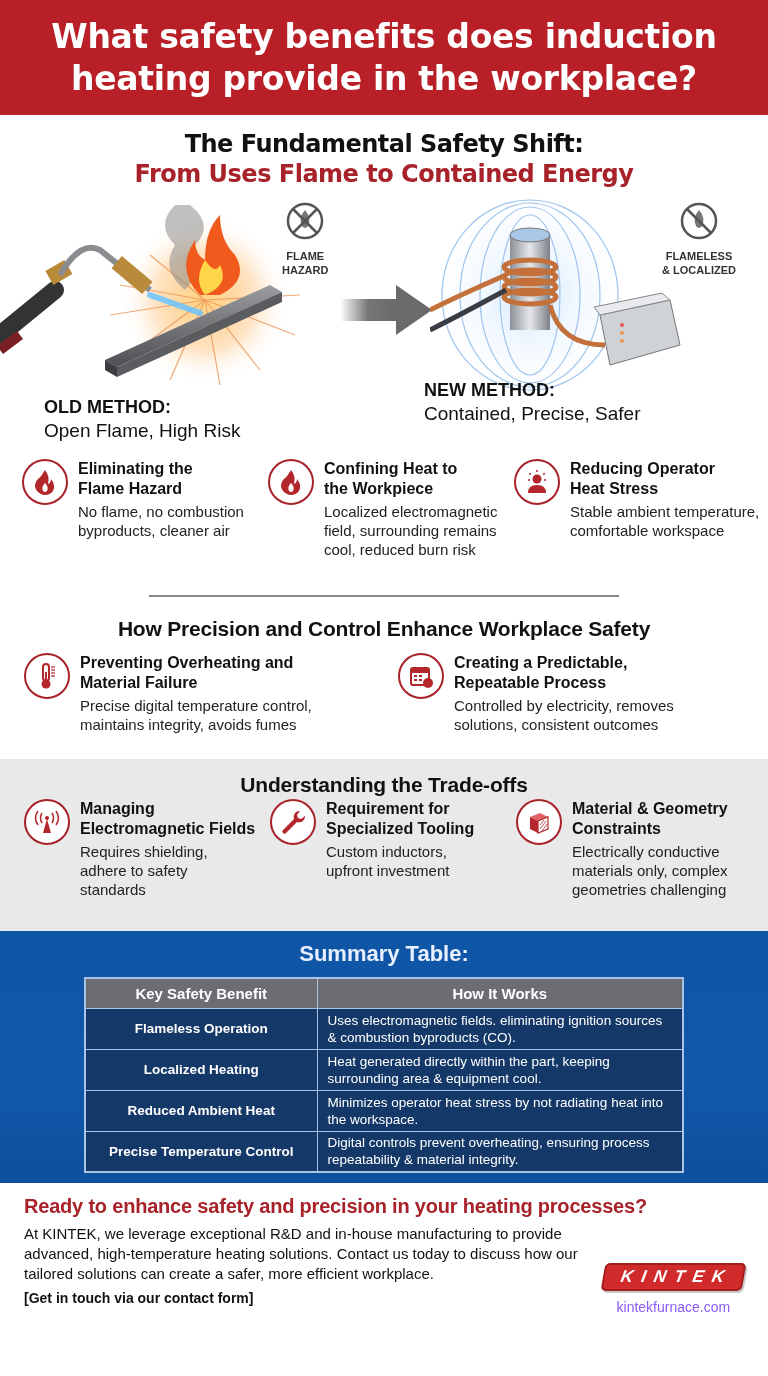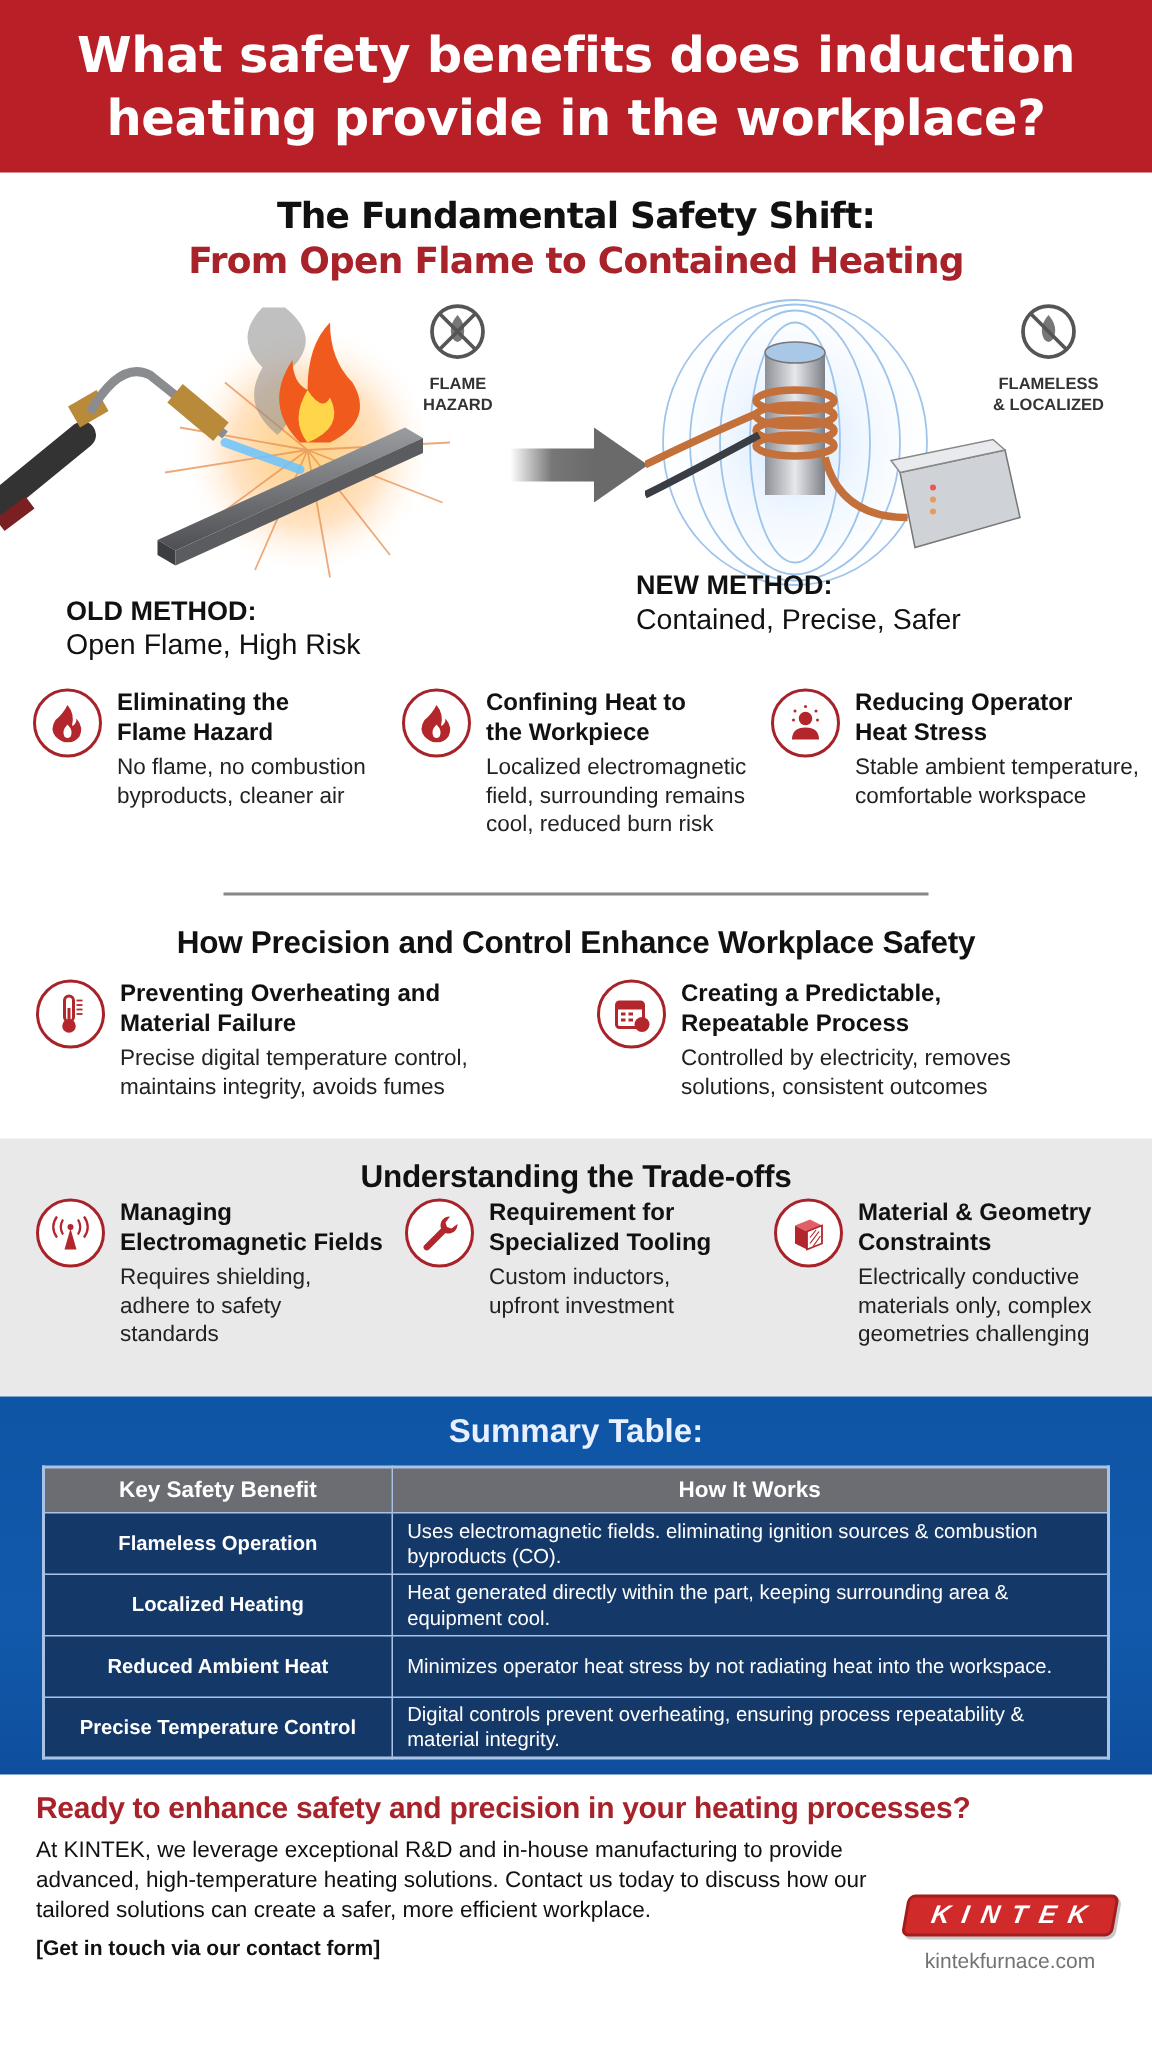--- a/index.html
+++ b/index.html
@@ -21,43 +21,43 @@
   .b-desc { font-size: 15px; line-height: 19px; color: #222; margin-top: 3px; }
   .divider { width: 470px; height: 2px; background: #888; margin: 6px auto 0; }
   .sec-title { text-align: center; font-weight: bold; font-size: 21px; margin-top: 20px; letter-spacing: -0.2px; }
   .precision { display: flex; padding: 0 20px 0 24px; margin-top: 12px; height: 100px; }
   .precision .benefit { flex: 1; }
   .tradeoffs { background: #e9e9ea; height: 172px; margin-top: 6px; padding-top: 14px; }
   .tradeoffs .sec-title { margin-top: 0; }
   .trade-row { display: flex; padding: 0 6px 0 24px; margin-top: 2px; }
   .summary { background: linear-gradient(180deg, #0f55a6 0%, #1259ab 60%, #0e4f9d 100%); height: 252px; padding-top: 10px; }
   .summary .s-title { text-align: center; color: #e8f0ff; font-weight: bold; font-size: 22px; }
-  table { width: 712px; margin: 10px auto 0; border-collapse: collapse; border: 2px solid #a9c3e6; }
+  table { width: 600px; margin: 10px auto 0; border-collapse: collapse; border: 2px solid #a9c3e6; }
   th { background: #6b6d72; color: #fff; font-size: 15px; font-weight: bold; height: 30px; border: 1px solid #a9c3e6; }
   td { background: #143868; color: #fff; font-size: 13.5px; height: 41px; border: 1px solid #a9c3e6; line-height: 17px; }
   td.k { text-align: center; font-weight: bold; width: 232px; font-size: 13.5px; }
   td.v { padding: 0 10px; }
   .cta { padding: 12px 24px 0 24px; position: relative; }
   .cta .c-title { color: #a8222a; font-weight: bold; font-size: 20px; letter-spacing: -0.2px; }
   .cta .c-desc { font-size: 15px; line-height: 20px; margin-top: 6px; width: 590px; }
   .cta .c-link { font-weight: bold; font-size: 14px; margin-top: 6px; }
   .logo { position: absolute; right: 24px; top: 80px; text-align: center; }
   .logo .lg { background: #d12a2a; color: #fff; font-weight: bold; font-style: italic; font-size: 17px; letter-spacing: 8px; padding: 2px 10px 2px 16px; border-radius: 5px; transform: skewX(-10deg); display: inline-block; border: 2px solid #a51c1c; box-shadow: 2px 2px 0 #c8c8c8; }
-  .logo .url { font-size: 14px; margin-top: 8px; color: #737373; }
+  .logo .url { font-size: 14px; margin-top: 8px; color: #8b5cf6; }
 </style>
 </head>
 <body>
 
 <div class="header">
   <h1><span>What safety benefits does induction</span><br><span>heating provide in the workplace?</span></h1>
 </div>
 
 <div class="shift-title">
   <div class="t1">The Fundamental Safety Shift:</div>
-  <div class="t2">From Open Flame to Contained Heating</div>
+  <div class="t2">From Uses Flame to Contained Energy</div>
 </div>
 
 <div class="illus">
 
   <svg style="position:absolute;left:0;top:0" width="340" height="200" viewBox="0 0 340 200">
     <defs>
       <radialGradient id="glow" cx="50%" cy="50%" r="50%">
         <stop offset="0%" stop-color="#ffd27a" stop-opacity="0.95"></stop>
         <stop offset="60%" stop-color="#ffb35c" stop-opacity="0.35"></stop>
         <stop offset="100%" stop-color="#fff" stop-opacity="0"></stop>

